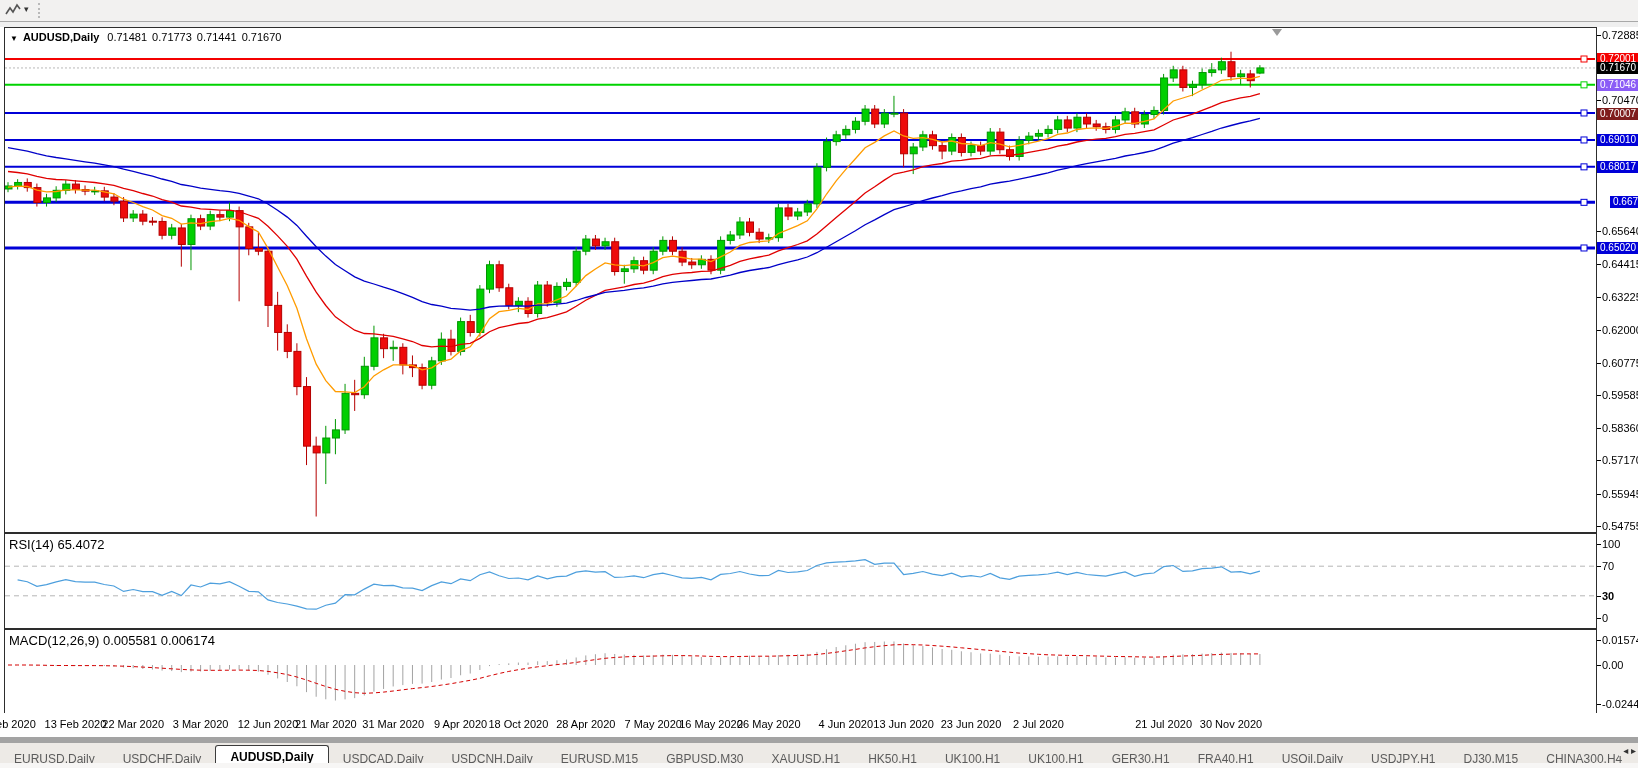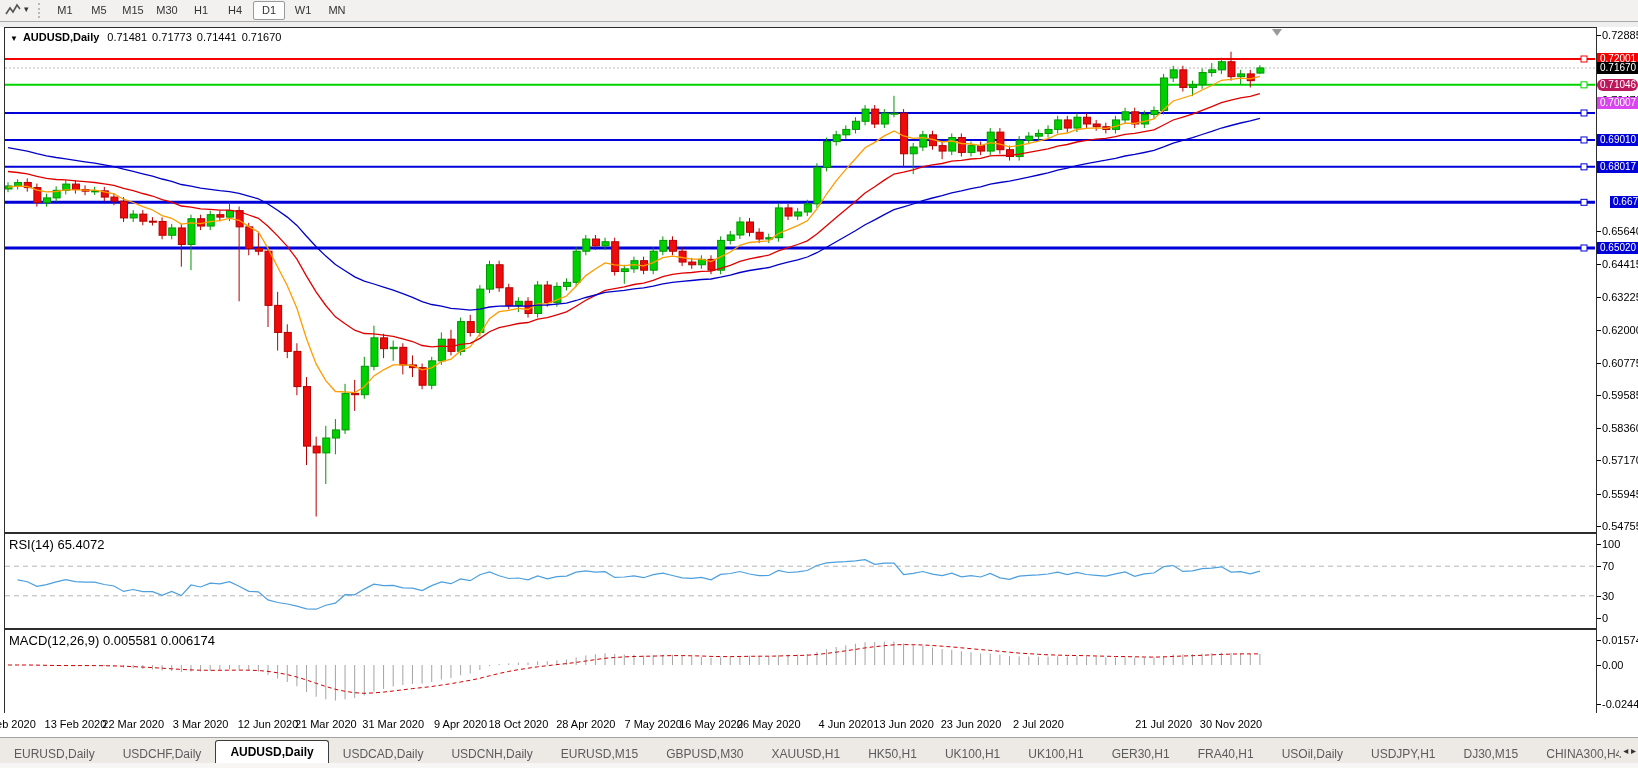--- a/index.html
+++ b/index.html
@@ -34,52 +34,41 @@
   #price-axis{left:1597px;top:27px;width:41px;height:504px;}
   #rsi-axis{left:1597px;top:533px;width:41px;height:94px;}
   #macd-axis{left:1597px;top:629px;width:41px;height:83px;}
   .ind-label{font-size:13px;color:#000;}
   #rsi-label{left:9px;top:537px;}
   #macd-label{left:9px;top:633px;}
   
   #date-axis{left:0;top:713px;width:1638px;height:23px;background:#fff;}
   .dlabel{position:absolute;top:5px;font-size:11px;color:#000;transform:translateX(-50%);white-space:nowrap;}
   
-  #tab-bar{left:0;top:737px;width:1638px;height:26px;background:#edeae6;border-top:1px solid #a3a3a3;
+  #tab-bar{left:0;top:737px;width:1638px;height:26px;background:#edeae6;border-top:6px solid #a3a3a3;
     display:flex;align-items:flex-end;overflow:hidden;}
   .tab{height:20px;line-height:20px;padding:0 14px;font-size:12px;color:#5c5c5c;white-space:nowrap;}
   .tab.active{background:#ffffff;border:1px solid #3c3c3c;border-bottom:none;border-radius:3px 3px 0 0;
     color:#000;font-weight:bold;height:23px;line-height:23px;}
   .tab-sep{width:1px;height:14px;background:#c0bdb9;margin-bottom:4px;}
   #tab-scroll{position:absolute;right:2px;top:745px;font-size:10px;color:#333;background:#edeae6;padding-left:4px;}
   #footer-strip{left:0;top:763px;width:1638px;height:5px;background:#f7f6f5;}
   svg{position:absolute;}
 </style>
 </head>
 <body>
 
 <div id="toolbar" class="abs">
   <span class="abs tool-icon">
     <svg width="18" height="17" viewBox="0 0 18 17" style="position:static">
       <polyline points="2,12 6,6 9,10 13,3 16,7" fill="none" stroke="#555" stroke-width="1.6"></polyline>
     </svg>
   </span>
   <span class="abs tool-caret">▾</span>
   <span class="abs grip"></span>
-  <div id="tf-buttons" class="abs">
-      <div class="tf-btn">M1</div>
-      <div class="tf-btn">M5</div>
-      <div class="tf-btn">M15</div>
-      <div class="tf-btn">M30</div>
-      <div class="tf-btn">H1</div>
-      <div class="tf-btn">H4</div>
-      <div class="tf-btn active">D1</div>
-      <div class="tf-btn">W1</div>
-      <div class="tf-btn">MN</div>
-    </div>
 </div>
 <div id="toolbar-strip" class="abs"></div>
 
 <div id="main-border" class="abs panel"></div>
 <svg id="main-svg" width="1590" height="503" style="left:5px;top:28px">
     <line x1="0" y1="39.95668651867893" x2="1590" y2="39.95668651867893" stroke="#b8b8b8" stroke-width="1" stroke-dasharray="2 2"></line>
     <line x1="0" y1="30.9962100703843" x2="1590" y2="30.9962100703843" stroke="#f40000" stroke-width="2"></line>
     <rect x="1576" y="27.9962100703843" width="6" height="6" fill="#fff" stroke="#f40000" stroke-width="1"></rect>
     <line x1="0" y1="56.84894423389285" x2="1590" y2="56.84894423389285" stroke="#00d300" stroke-width="2"></line>
     <rect x="1576" y="53.84894423389285" width="6" height="6" fill="#fff" stroke="#00d300" stroke-width="1"></rect>
@@ -370,40 +359,40 @@
     <div class="ytick" style="top: 231.356px;">0.64415</div>
     <div class="ytick" style="top: 263.571px;">0.63225</div>
     <div class="ytick" style="top: 296.733px;">0.62000</div>
     <div class="ytick" style="top: 329.894px;">0.60775</div>
     <div class="ytick" style="top: 362.109px;">0.59585</div>
     <div class="ytick" style="top: 395.271px;">0.58360</div>
     <div class="ytick" style="top: 427.485px;">0.57170</div>
     <div class="ytick" style="top: 460.647px;">0.55945</div>
     <div class="ytick" style="top: 492.861px;">0.54755</div>
     <div class="badge" style="top: 25.9962px; background: rgb(244, 0, 0);">0.72001</div>
-    <div class="badge" style="top: 51.8489px; background: #be185d; border-radius: 6px;">0.71046</div>
-    <div class="badge" style="top: 70px; background: #d946ef;">0.70007</div>
+    <div class="badge" style="top: 51.8489px; background: #8b5cf6;">0.71046</div>
+    <div class="badge" style="top: 81px; background: #7f1d1d;">0.70007</div>
     <div class="badge" style="top: 106.965px; background: rgb(0, 0, 216);">0.69010</div>
     <div class="badge" style="top: 133.847px; background: rgb(0, 0, 216);">0.68017</div>
     <div class="badge" style="top: 169.337px; background: rgb(0, 0, 216); margin-left: 13px;">0.66706</div>
     <div class="badge" style="top: 214.978px; background: rgb(0, 0, 216);">0.65020</div>
     <div class="badge" style="top: 34.9567px; background: rgb(0, 0, 0);">0.71670</div>
   </div>
 
 <div id="rsi-border" class="abs panel"></div>
 <svg id="rsi-svg" width="1590" height="92" style="left:5px;top:534px">
     <line x1="0" y1="32.2" x2="1590" y2="32.2" stroke="#b5b5b5" stroke-width="1" stroke-dasharray="5 4"></line>
     <line x1="0" y1="61.8" x2="1590" y2="61.8" stroke="#b5b5b5" stroke-width="1" stroke-dasharray="5 4"></line>
     <polyline points="12.6,45.8 22.3,47.7 31.9,52.4 41.5,50.6 51.2,47.8 60.8,45.7 70.4,47.6 80.0,48.2 89.7,48.1 99.3,50.5 108.9,52.0 118.6,57.4 128.2,55.5 137.8,57.6 147.5,57.7 157.1,61.4 166.7,57.5 176.3,61.6 186.0,51.0 195.6,53.0 205.2,49.1 214.9,49.8 224.5,47.6 234.1,52.3 243.8,57.3 253.4,57.8 263.0,65.9 272.6,68.5 282.3,70.0 291.9,72.2 301.5,74.9 311.2,75.2 320.8,71.2 330.4,69.1 340.1,60.7 349.7,60.8 359.3,55.1 368.9,50.2 378.6,51.6 388.2,51.4 397.8,53.8 407.5,54.2 417.1,56.5 426.7,51.6 436.4,47.9 446.0,49.7 455.6,44.9 465.2,46.7 474.9,40.7 484.5,38.0 494.1,41.8 503.8,44.5 513.4,44.0 523.0,45.9 532.7,42.0 542.3,44.9 551.9,42.7 561.5,42.1 571.2,38.2 580.8,36.9 590.4,38.2 600.1,37.7 609.7,43.4 619.3,43.0 629.0,41.8 638.6,43.7 648.2,40.7 657.8,39.2 667.5,41.5 677.1,43.8 686.7,44.3 696.4,43.3 706.0,45.8 715.6,40.4 725.3,39.5 734.9,37.5 744.5,40.0 754.1,41.7 763.8,41.5 773.4,36.4 783.0,38.5 792.7,37.9 802.3,36.5 811.9,31.5 821.6,28.8 831.2,28.1 840.8,27.6 850.4,26.8 860.1,25.7 869.7,30.4 879.3,29.2 889.0,29.2 898.6,40.5 908.2,39.4 917.9,37.5 927.5,40.2 937.1,41.6 946.7,39.2 956.4,42.9 966.0,41.6 975.6,43.0 985.3,39.4 994.9,43.8 1004.5,45.3 1014.2,42.1 1023.8,41.3 1033.4,40.8 1043.0,40.0 1052.7,38.1 1062.3,40.6 1071.9,38.4 1081.6,40.5 1091.2,41.4 1100.8,42.2 1110.5,39.9 1120.1,38.0 1129.7,42.3 1139.3,39.9 1149.0,39.0 1158.6,32.7 1168.2,31.5 1177.9,37.4 1187.5,36.9 1197.1,34.7 1206.8,34.2 1216.4,32.8 1226.0,38.1 1235.6,37.6 1245.3,39.9 1254.9,37.1" fill="none" stroke="#4d9fdd" stroke-width="1.2"></polyline>
   </svg>
 <div id="rsi-label" class="abs ind-label">RSI(14) 65.4072</div>
 <div id="rsi-axis" class="abs">
     <div class="ytick" style="top: 5px;">100</div>
     <div class="ytick" style="top: 27.2px;">70</div>
-    <div class="ytick" style="top: 56.8px;">30</div>
+    <div class="ytick" style="top: 56.8px; font-weight: bold;">30</div>
     <div class="ytick" style="top: 79px;">0</div>
   </div>
 
 <div id="macd-border" class="abs panel"></div>
 <svg id="macd-svg" width="1590" height="81" style="left:5px;top:630px">
     <line x1="3" y1="35" x2="3" y2="35" stroke="#a3a3a3" stroke-width="1"></line>
     <line x1="12.63" y1="35" x2="12.63" y2="34.8353185185185" stroke="#a3a3a3" stroke-width="1"></line>
     <line x1="22.26" y1="35" x2="22.26" y2="34.94885959691884" stroke="#a3a3a3" stroke-width="1"></line>
     <line x1="31.89" y1="35" x2="31.89" y2="35.735128423620885" stroke="#a3a3a3" stroke-width="1"></line>
     <line x1="41.52" y1="35" x2="41.52" y2="36.12742077019802" stroke="#a3a3a3" stroke-width="1"></line>

